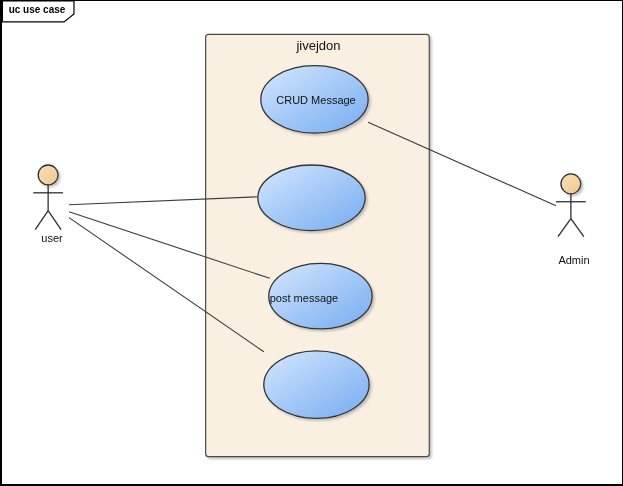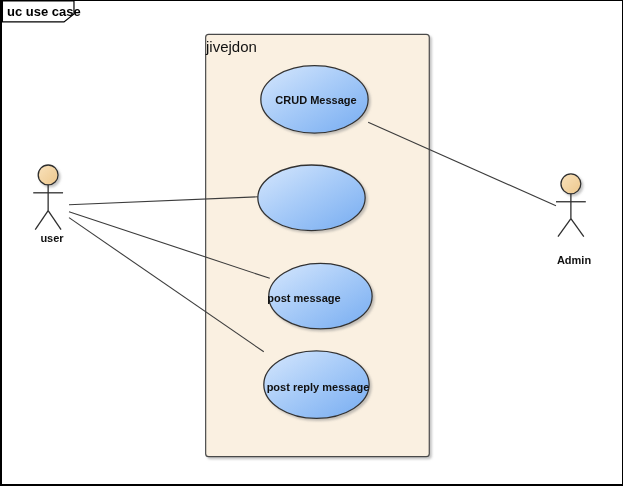--- a/index.html
+++ b/index.html
@@ -17,31 +17,31 @@
   #gfx{position:absolute;left:0;top:0;width:100%;height:100%;}
   .lbl{
     position:absolute;
     color:#111;
     font-size:11px;
     line-height:13px;
     text-align:center;
     white-space:nowrap;
     pointer-events:none;
   }
-  .bold{font-weight:bold;}
+  .bold{font-weight:normal;}
   .tab-label{
     position:absolute;
     left:5px;top:3px;width:60px;
-    font-size:13px;font-weight:bold;color:#000;
+    font-size:10px;font-weight:bold;color:#000;
     text-align:center;white-space:nowrap;
   }
   .boundary-title{
     position:absolute;
     left:204px;top:37px;width:225px;
-    font-size:15px;color:#111;white-space:nowrap;
+    font-size:13px;color:#111;text-align:center;white-space:nowrap;
   }
 </style>
 </head>
 <body>
 
 <div id="stage">
 
   <svg id="gfx" viewBox="0 0 623 486" xmlns="http://www.w3.org/2000/svg">
     <defs>
       <linearGradient id="ucGrad" x1="0" y1="0" x2="1" y2="1">
@@ -92,18 +92,17 @@
       <line x1="572" y1="219" x2="585" y2="237"></line>
     </g>
   </svg>
 
   <div class="tab-label">uc use case</div>
 
   <div class="boundary-title">jivejdon</div>
 
   <div class="lbl bold" style="left:244px;top:93px;width:140px;">CRUD Message</div>
   <div class="lbl bold" style="left:232px;top:291px;width:140px;">post message</div>
-  <div class="lbl bold" style="left:246px;top:380px;width:140px;">post reply message</div>
 
   <div class="lbl bold" style="left:10px;top:231px;width:80px;">user</div>
   <div class="lbl bold" style="left:532px;top:253px;width:80px;">Admin</div>
 
 </div>
 
 </body></html>

